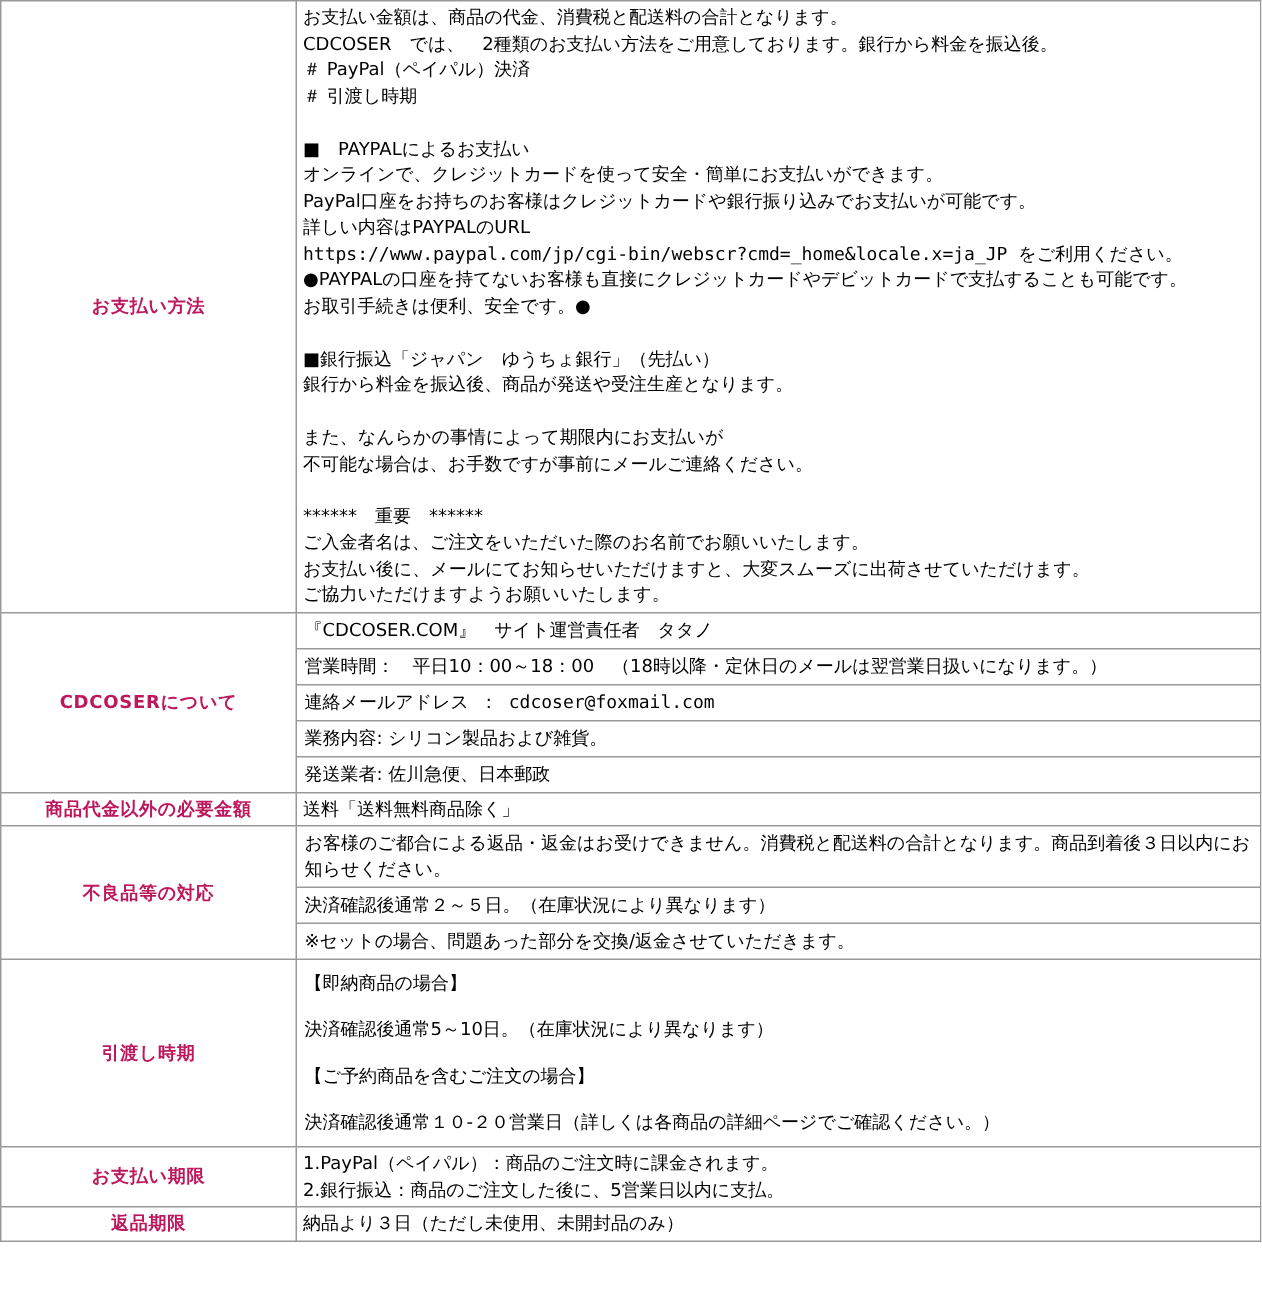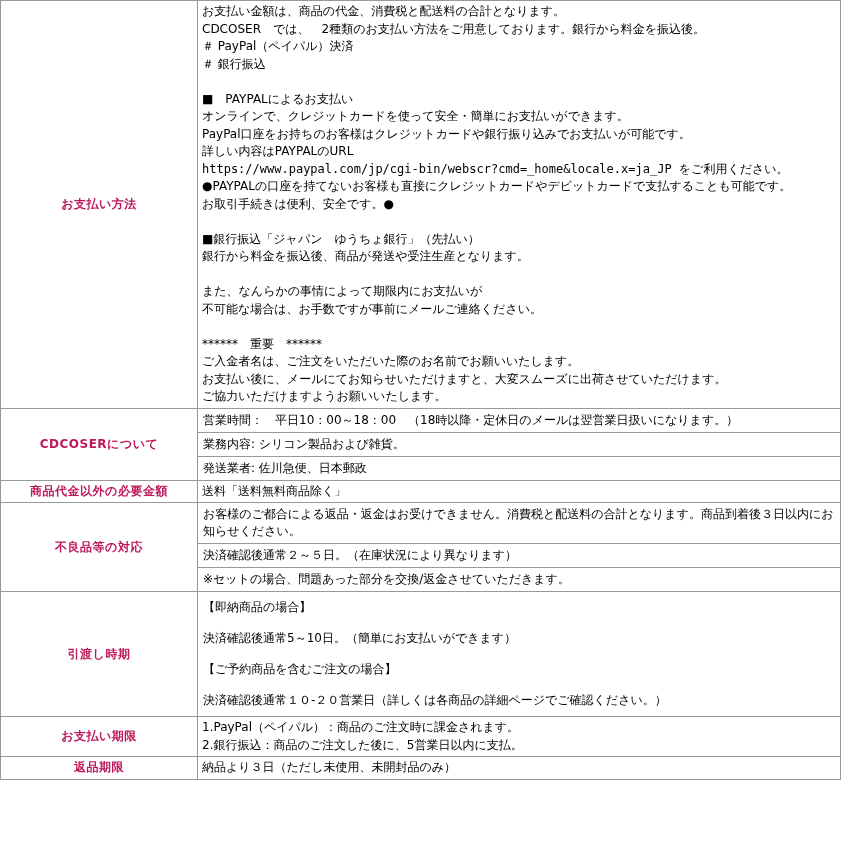--- a/index.html
+++ b/index.html
@@ -82,21 +82,21 @@
 
 <table class="info">
   <tbody>
       <tr>
         <th class="label">お支払い方法</th>
         <td class="content">
           <div class="lines">
             <div class="ln">お支払い金額は、商品の代金、消費税と配送料の合計となります。</div>
             <div class="ln">CDCOSER　では、　2種類のお支払い方法をご用意しております。銀行から料金を振込後。</div>
             <div class="ln">＃ PayPal（ペイパル）決済</div>
-            <div class="ln">＃ 銀行振込</div>
+            <div class="ln">＃ 引渡し時期</div>
             <div class="ln blank"></div>
             <div class="ln">■　PAYPALによるお支払い</div>
             <div class="ln">オンラインで、クレジットカードを使って安全・簡単にお支払いができます。</div>
             <div class="ln">PayPal口座をお持ちのお客様はクレジットカードや銀行振り込みでお支払いが可能です。</div>
             <div class="ln">詳しい内容はPAYPALのURL</div>
             <div class="ln mono">https://www.paypal.com/jp/cgi-bin/webscr?cmd=_home&amp;locale.x=ja_JP をご利用ください。</div>
             <div class="ln">●PAYPALの口座を持てないお客様も直接にクレジットカードやデビットカードで支払することも可能です。</div>
             <div class="ln">お取引手続きは便利、安全です。●</div>
             <div class="ln blank"></div>
             <div class="ln">■銀行振込「ジャパン　ゆうちょ銀行」（先払い）</div>
@@ -111,21 +111,27 @@
             <div class="ln">ご協力いただけますようお願いいたします。</div>
           </div>
         </td>
       </tr>
       <tr>
         <th class="label">CDCOSERについて</th>
         <td class="content">
           <table class="sub">
             <tbody>
               <tr>
+                <td>『CDCOSER.COM』　サイト運営責任者　タタノ</td>
+              </tr>
+              <tr>
                 <td>営業時間：　平日10：00～18：00　（18時以降・定休日のメールは翌営業日扱いになります。）</td>
+              </tr>
+              <tr>
+                <td class="mono">連絡メールアドレス ： cdcoser@foxmail.com</td>
               </tr>
               <tr>
                 <td>業務内容: シリコン製品および雑貨。</td>
               </tr>
               <tr>
                 <td>発送業者: 佐川急便、日本郵政</td>
               </tr>
             </tbody>
           </table>
         </td>
@@ -154,21 +160,21 @@
               </tr>
             </tbody>
           </table>
         </td>
       </tr>
       <tr>
         <th class="label">引渡し時期</th>
         <td class="content">
           <div class="tall">
             <div class="blockline">【即納商品の場合】</div>
-            <div class="blockline">決済確認後通常5～10日。（簡単にお支払いができます）</div>
+            <div class="blockline">決済確認後通常5～10日。（在庫状況により異なります）</div>
             <div class="blockline">【ご予約商品を含むご注文の場合】</div>
             <div class="blockline">決済確認後通常１０-２０営業日（詳しくは各商品の詳細ページでご確認ください。）</div>
           </div>
         </td>
       </tr>
       <tr>
         <th class="label">お支払い期限</th>
         <td class="content">
           <div class="lines">
             <div class="ln">1.PayPal（ペイパル）：商品のご注文時に課金されます。</div>

